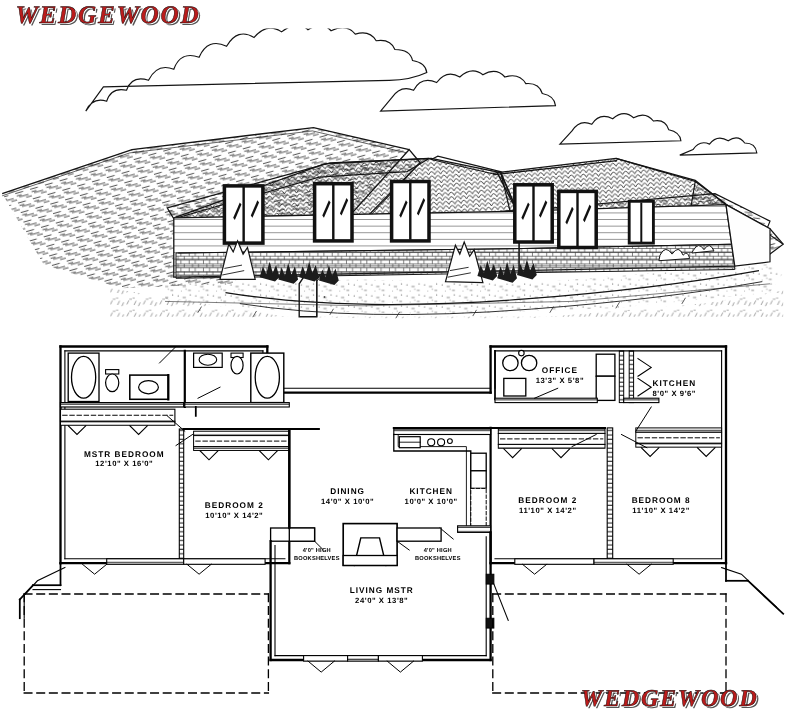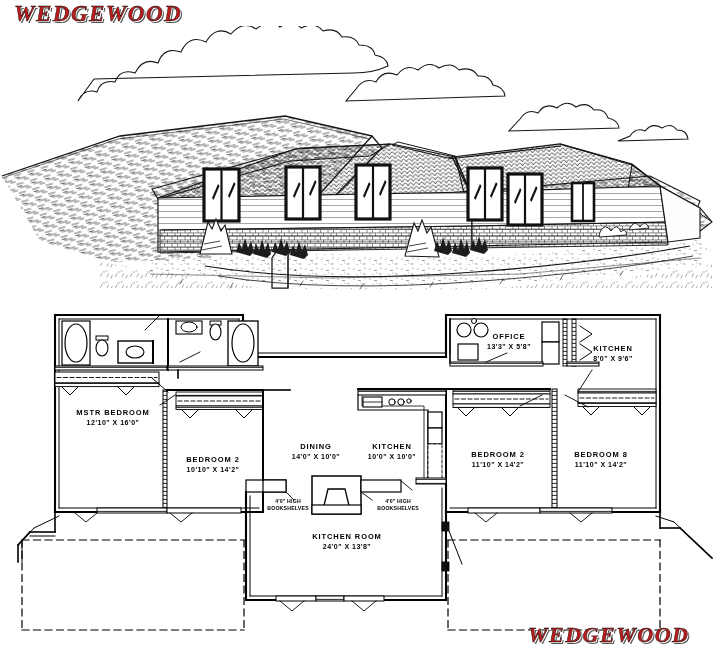--- a/index.html
+++ b/index.html
@@ -562,21 +562,21 @@
   <span>OFFICE</span>
   <span class="dim">13'3" X 5'8"</span>
 </div>
 
 <div class="rm-label" style="left:613px; top:344px;">
   <span>KITCHEN</span>
   <span class="dim">8'0" X 9'6"</span>
 </div>
 
 <div class="rm-label" style="left:347px; top:532px;">
-  <span>KITCHEN ROOM</span>
+  <span>LIVING MSTR</span>
   <span class="dim">24'0" X 13'8"</span>
 </div>
 
 <div class="note-label" style="left:288px; top:498px;">
   <span>4'0" HIGH</span><br>
   <span>BOOKSHELVES</span>
 </div>
 
 <div class="note-label" style="left:398px; top:498px;">
   <span>4'0" HIGH</span><br>

